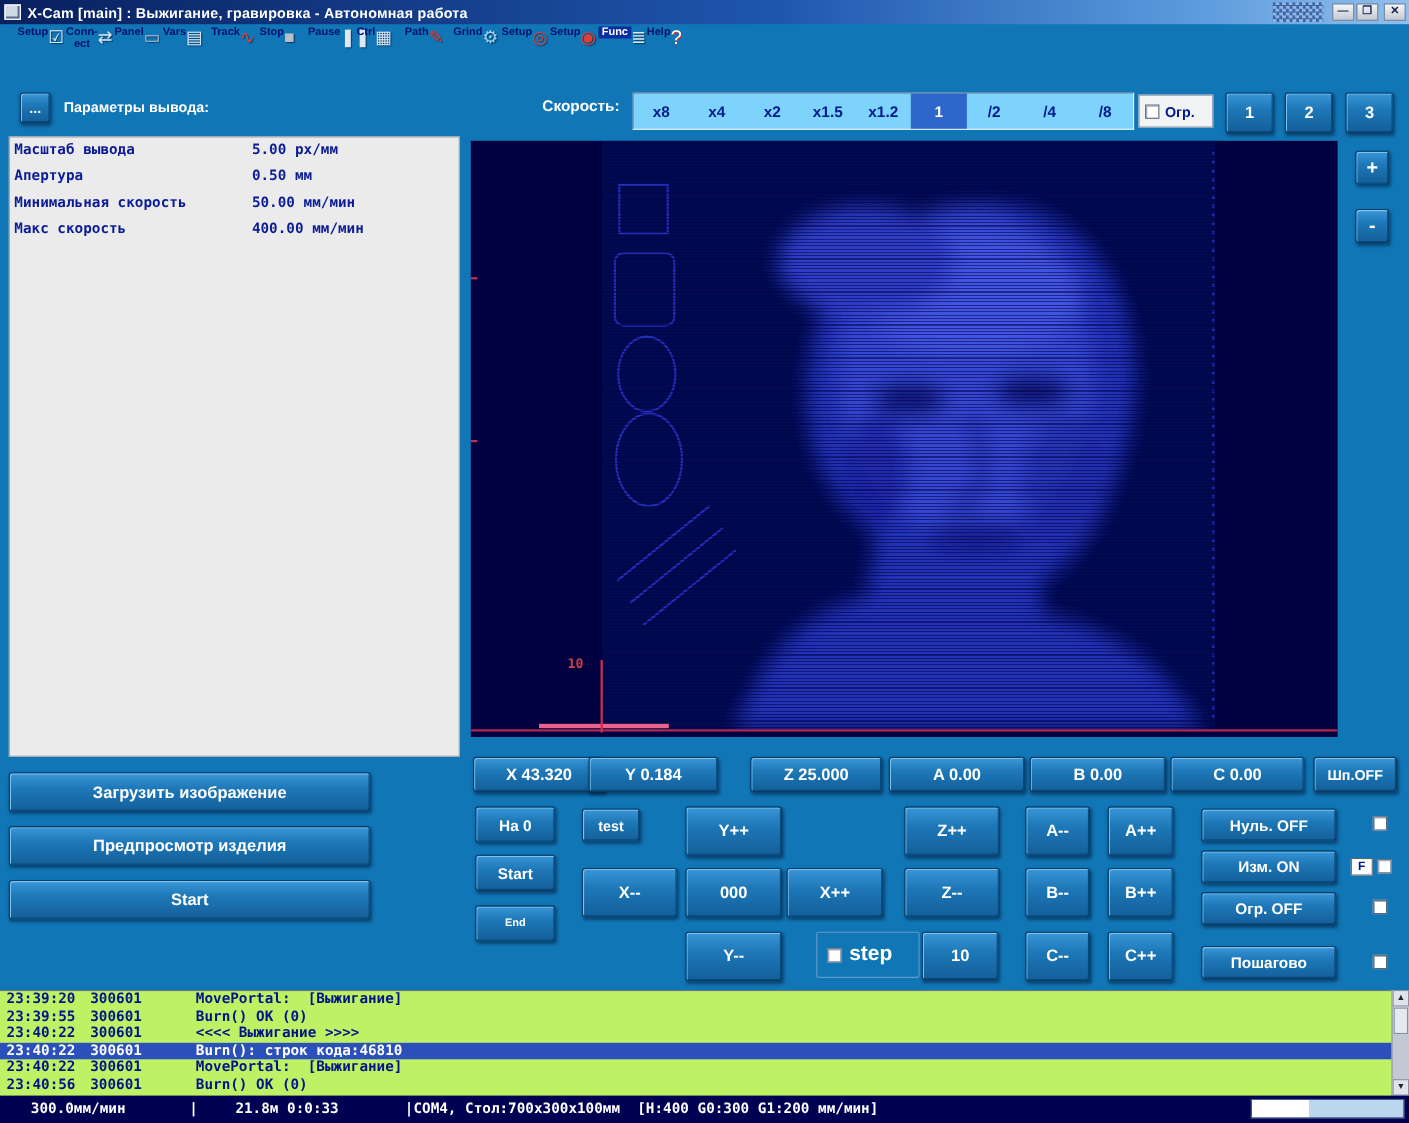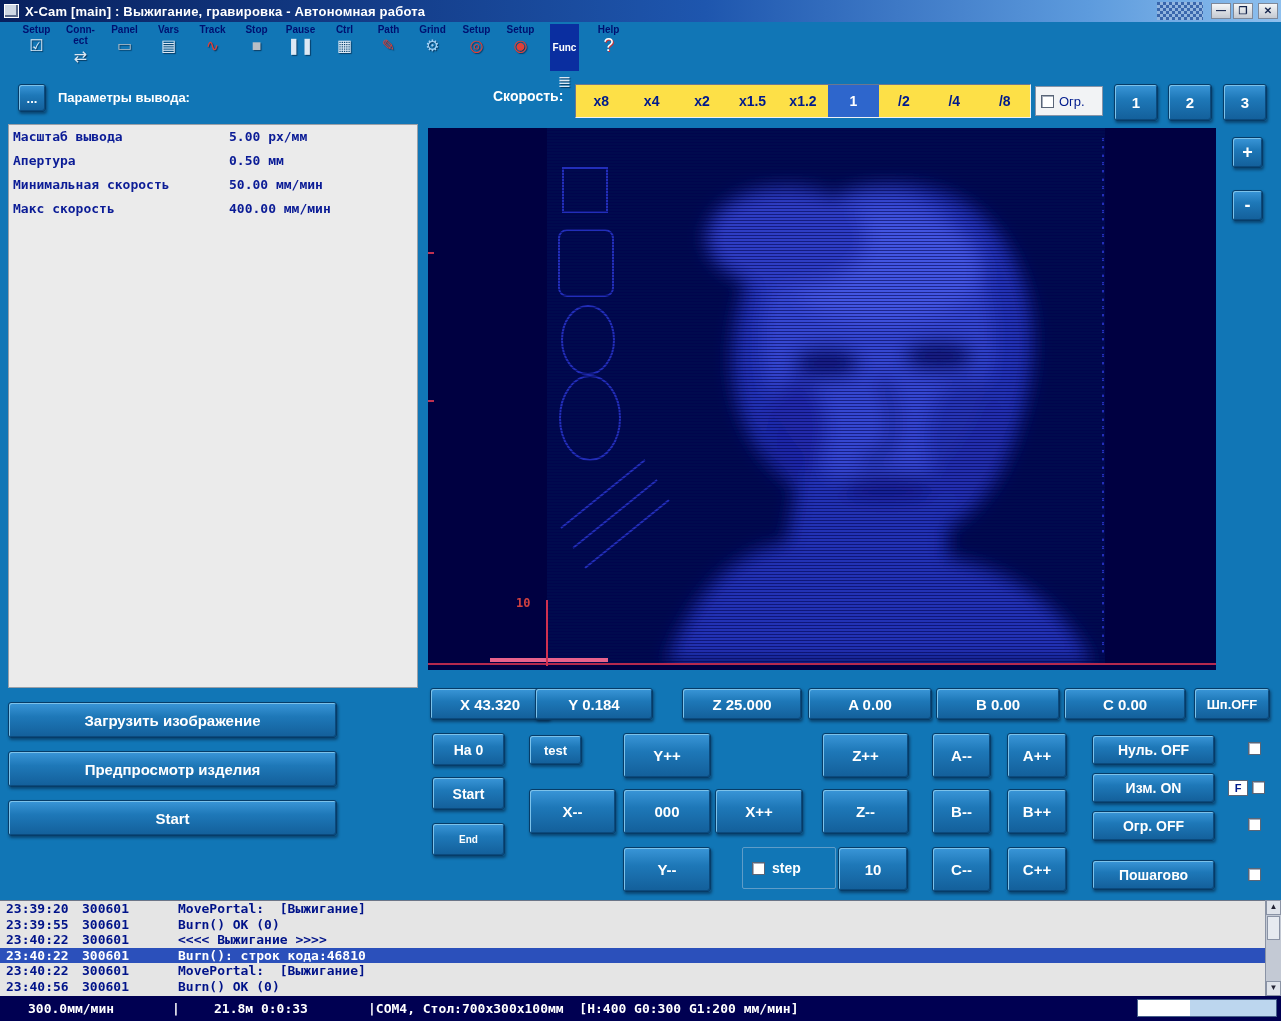--- a/index.html
+++ b/index.html
@@ -14,43 +14,43 @@
   .title{color:#fff;font-weight:bold;font-size:13px;letter-spacing:.2px;white-space:nowrap}
   .title-deco{position:absolute;right:78px;top:2px;width:46px;height:18px;
     background:repeating-conic-gradient(#9db9dd 0 25%, #27509a 0 50%) 0 0/6px 6px;opacity:.75}
   .win-btns{position:absolute;right:3px;top:3px;display:flex;gap:2px}
   .win-btn{width:20px;height:16px;background:linear-gradient(180deg,#f4f6f8,#c4c9d1);
     border:1px solid #7e8899;color:#14244c;font-size:10px;line-height:13px;text-align:center;font-weight:bold;cursor:pointer}
   .win-btn.close{margin-left:3px}
 
   
   .toolbar{position:absolute;top:24px;left:0;width:100%;height:44px;display:flex;align-items:flex-start;padding-left:16px;gap:3px}
-  .tool{width:41px;display:flex;flex-direction:column;align-items:center;cursor:pointer}
+  .tool{width:41px;display:flex;align-items:flex-start;cursor:pointer}
   .tool .lbl{font-size:10px;color:#001070;font-weight:bold;line-height:11px;text-align:center;white-space:pre-line}
-  .tool.hl .lbl{background:#0a2ea0;color:#fff;padding:18px 3px}
+  .tool.hl .lbl{background:#0a2ea0;color:#fff;padding:0 3px}
   .tool .glyph{font-size:16px;line-height:19px;color:#dce8f4;text-shadow:1px 1px 1px #063a63;margin-top:1px}
   .gc-red{color:#e04038 !important}.gc-gray{color:#b9bfc6 !important}.gc-blue{color:#9fd0f5 !important}
   .gc-help{color:#ffffff !important;text-shadow:1px 1px 0 #d03030 !important;font-size:18px !important}
 
   
   .b{position:absolute;display:flex;align-items:center;justify-content:center;color:#fff;font-weight:bold;
     background:linear-gradient(180deg,#3a96d8 0%,#1e78b8 40%,#135f9a 100%);
     border:1px solid #063c68;border-radius:3px;
     box-shadow:inset 1px 1px 0 #7cc2ea,inset -1px -1px 0 #0b4a7d,1px 2px 3px rgba(0,10,30,.45);
     font-size:15px;cursor:pointer;white-space:nowrap}
 
   
   .params-title{position:absolute;left:58px;top:90px;color:#fff;font-weight:bold;font-size:13px}
   .speed-label{position:absolute;left:493px;top:88px;color:#fff;font-weight:bold;font-size:14px}
-  .speed-strip{position:absolute;left:575px;top:84px;width:456px;height:34px;background:#fde047;
+  .speed-strip{position:absolute;left:575px;top:84px;width:456px;height:34px;background:#7dd3fc;
     border:1px solid #6b7890;border-bottom-color:#eef1f5;border-right-color:#eef1f5;display:flex}
   .speed-cell{flex:1;display:flex;align-items:center;justify-content:center;color:#001a8c;font-weight:bold;font-size:14px;cursor:pointer}
   .speed-cell.sel{background:#2e66cc;color:#fff}
   .limit-box{position:absolute;left:1035px;top:86px;width:68px;height:30px;background:#f2f3f5;border:1px solid #8794a8;
-    display:flex;align-items:center;gap:5px;padding-left:5px;color:#001a8c;font-weight:normal;font-size:13px}
+    display:flex;align-items:center;gap:5px;padding-left:5px;color:#001a8c;font-weight:bold;font-size:13px}
   .cb{width:13px;height:13px;background:#fff;border:1px solid #5a6577;box-shadow:inset 1px 1px 0 #a7aebc;display:inline-block;cursor:pointer;flex:none}
 
   
   .params{position:absolute;left:8px;top:124px;width:410px;height:564px;background:#ebebeb;border:1px solid #9aa0a8;
     font-family:"DejaVu Sans Mono",monospace;font-size:13px;font-weight:bold;color:#0b1c96;padding-top:4px}
   .prow{display:flex;height:24px;align-items:flex-start}
   .prow .pl{width:220px;padding-left:4px}
 
   
   .preview{position:absolute;left:428px;top:128px;width:788px;height:542px;background:#000041;overflow:hidden}
@@ -60,41 +60,41 @@
   .redline-h{position:absolute;left:0;top:535px;width:100%;height:2px;background:#b5294e}
   .pink-seg{position:absolute;left:62px;top:530px;width:118px;height:4px;background:#e8628c}
   .red-v{position:absolute;left:118px;top:472px;width:2px;height:66px;background:#d03050}
   .ruler-label{position:absolute;left:88px;top:468px;color:#d04040;font-size:12px;font-weight:bold;font-family:"DejaVu Sans Mono",monospace}
   .red-tick{position:absolute;left:0;width:6px;height:2px;background:#c03050}
 
   
   .axis{font-size:15px}
 
   
-  .log{position:absolute;left:0;top:900px;width:1281px;height:112px;background:#e5e5e5;border-top:1px solid #6c7688;
+  .log{position:absolute;left:0;top:900px;width:1281px;height:112px;background:#bef264;border-top:1px solid #6c7688;
     font-family:"DejaVu Sans Mono",monospace;font-size:13px;font-weight:bold;color:#001389;overflow:hidden}
   .lrow{position:relative;height:15.5px;line-height:15px;cursor:default}
   .lrow.sel{background:#2b50bb;color:#fff}
   .lt{position:absolute;left:6px}.lc{position:absolute;left:82px}.lm{position:absolute;left:178px;white-space:pre}
   .vscroll{position:absolute;right:0;top:900px;width:16px;height:96px;background:#c3c9d4;border-left:1px solid #8a93a5}
   .varrow{height:15px;background:#dfe3ea;border:1px solid #8a93a5;text-align:center;font-size:8px;color:#223;line-height:12px;cursor:pointer}
   .varrow.down{position:absolute;bottom:0;left:0;right:0}
   .vthumb{position:absolute;top:16px;left:1px;width:13px;height:24px;background:#e6eaf0;border:1px solid #8a93a5;cursor:grab}
 
   
   .status{position:absolute;left:0;top:996px;width:1281px;height:25px;background:#000052;color:#fff;
     font-family:"DejaVu Sans Mono",monospace;font-size:13px;font-weight:bold}
   .status span{position:absolute;top:5px;white-space:pre}
   .progress{position:absolute;left:1137px;top:3px;width:140px;height:18px;border:1px solid #46608a;
     background:linear-gradient(90deg,#ffffff 0 38%,#bcd6ee 38%)}
 
   .fbox{position:absolute;width:20px;height:16px;background:#fff;border:1px solid #5a6577;color:#001a8c;
     font-size:11px;font-weight:bold;text-align:center;line-height:14px}
   .step-panel{position:absolute;left:742px;top:847px;width:94px;height:42px;border:1px solid #5f9cc8;border-radius:2px;
-    display:flex;align-items:center;gap:7px;padding-left:9px;color:#fff;font-weight:bold;font-size:14px}
+    display:flex;align-items:center;gap:7px;padding-left:9px;color:#fff;font-weight:bold;font-size:19px}
 </style>
 </head>
 <body>
 
 <div class="screen">
 
   <div class="titlebar">
     <div class="app-icon"></div>
     <div class="title">X-Cam [main] : Выжигание, гравировка  - Автономная работа</div>
     <div class="title-deco"></div>

